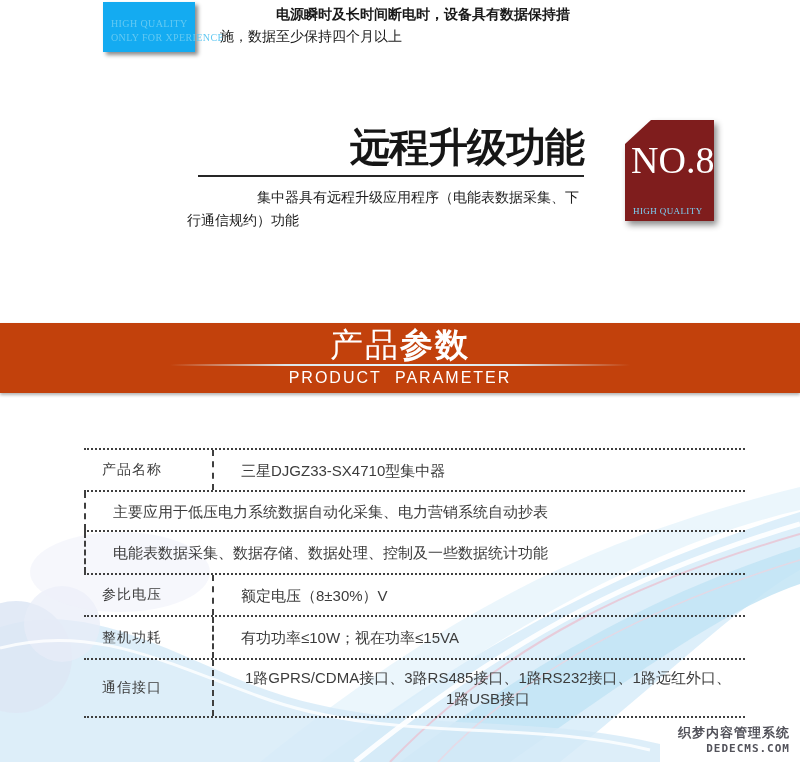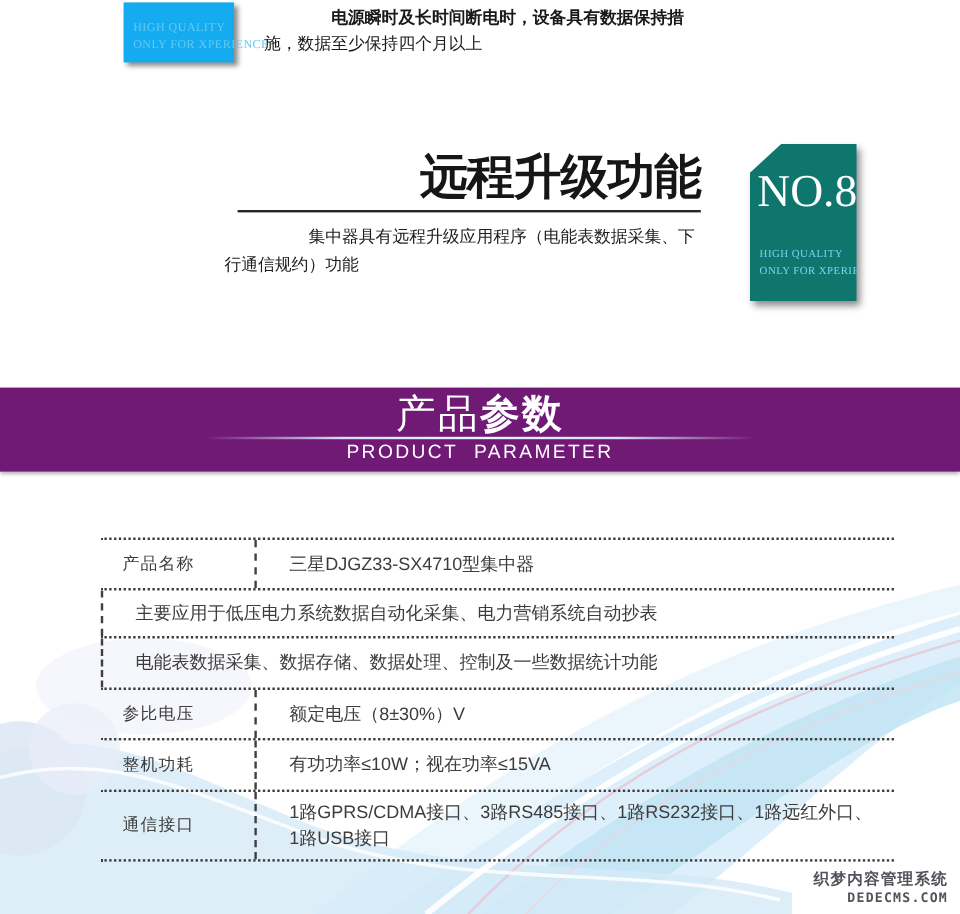--- a/index.html
+++ b/index.html
@@ -34,45 +34,45 @@
     letter-spacing:-1px; white-space:nowrap;
   }
   .feature-rule { position:absolute; left:198px; top:175px; width:386px; height:2px;
     background:#262626; z-index:2; }
   .feature-desc { position:absolute; left:187px; top:186px; width:392px; z-index:2;
     font-size:14px; line-height:23px; color:#1c1c1c; }
   .feature-desc .indent { text-indent:70px; }
   
   .no8-wrap { position:absolute; left:625px; top:120px; z-index:2;
     filter:drop-shadow(3px 4px 3px rgba(0,0,0,.45)); }
-  .no8 { width:89px; height:131px; background:#0f766e;
+  .no8 { width:89px; height:101px; background:#7f1d1d;
     clip-path:polygon(26px 0, 100% 0, 100% 100%, 0 100%, 0 24px);
     position:relative; }
   .no8-number {
     position:absolute; left:6px; top:18px; width:80px;
     font-family:"Liberation Serif","DejaVu Serif",serif;
     font-size:38px; color:#ffffff; letter-spacing:0;
   }
   .no8 .badge-lines { position:absolute; left:8px; top:84px; }
   .no8 .badge-line { font-size:9px; line-height:14px; color:#7cd2f6; }
   
   .banner { position:absolute; left:0; top:323px; width:800px; height:70px;
-    background:#701a75; z-index:2; box-shadow:0 2px 3px rgba(0,0,0,.3);
+    background:#c2410c; z-index:2; box-shadow:0 2px 3px rgba(0,0,0,.3);
     text-align:center; }
   .banner-title { margin-top:3px; font-size:33px; color:#ffffff; letter-spacing:2px; line-height:38px; }
   .banner-title .light { font-weight:400; }
   .banner-title .heavy { font-weight:700; }
   .banner-rule { width:460px; height:2px; margin:0 auto;
     background:linear-gradient(90deg, rgba(255,255,255,0) 0%, rgba(223,245,255,.9) 25%,
       #e8f8ff 50%, rgba(223,245,255,.9) 75%, rgba(255,255,255,0) 100%); }
   .banner-sub { margin-top:2px; font-size:16px; color:#ffffff; letter-spacing:2px;
     word-spacing:7px; line-height:20px; }
   
   .spec-table { position:absolute; left:84px; top:448px; width:661px; z-index:2; }
-  .spec-row { display:flex; border-top:2px dotted #3f3f3f; height:42px; }
+  .spec-row { display:flex; border-top:2px dotted #3f3f3f; height:42px;text-align:center; }
   .spec-row:nth-child(2) { height:40px; }
   .spec-row:nth-child(3) { height:43px; }
   .spec-row:nth-child(5) { height:43px; }
   .spec-row:nth-child(6) { height:60px; border-bottom:2px dotted #3f3f3f; }
   .spec-label { width:128px; display:flex; align-items:center; padding-left:18px;
     font-size:14px; color:#3c3c3c; letter-spacing:1px; }
   .spec-value { flex:1; display:flex; align-items:center;
     border-left:2px dashed #3f3f3f; padding-left:27px; padding-right:10px;
     font-size:15px; line-height:21px; color:#3c3c3c; }
   

